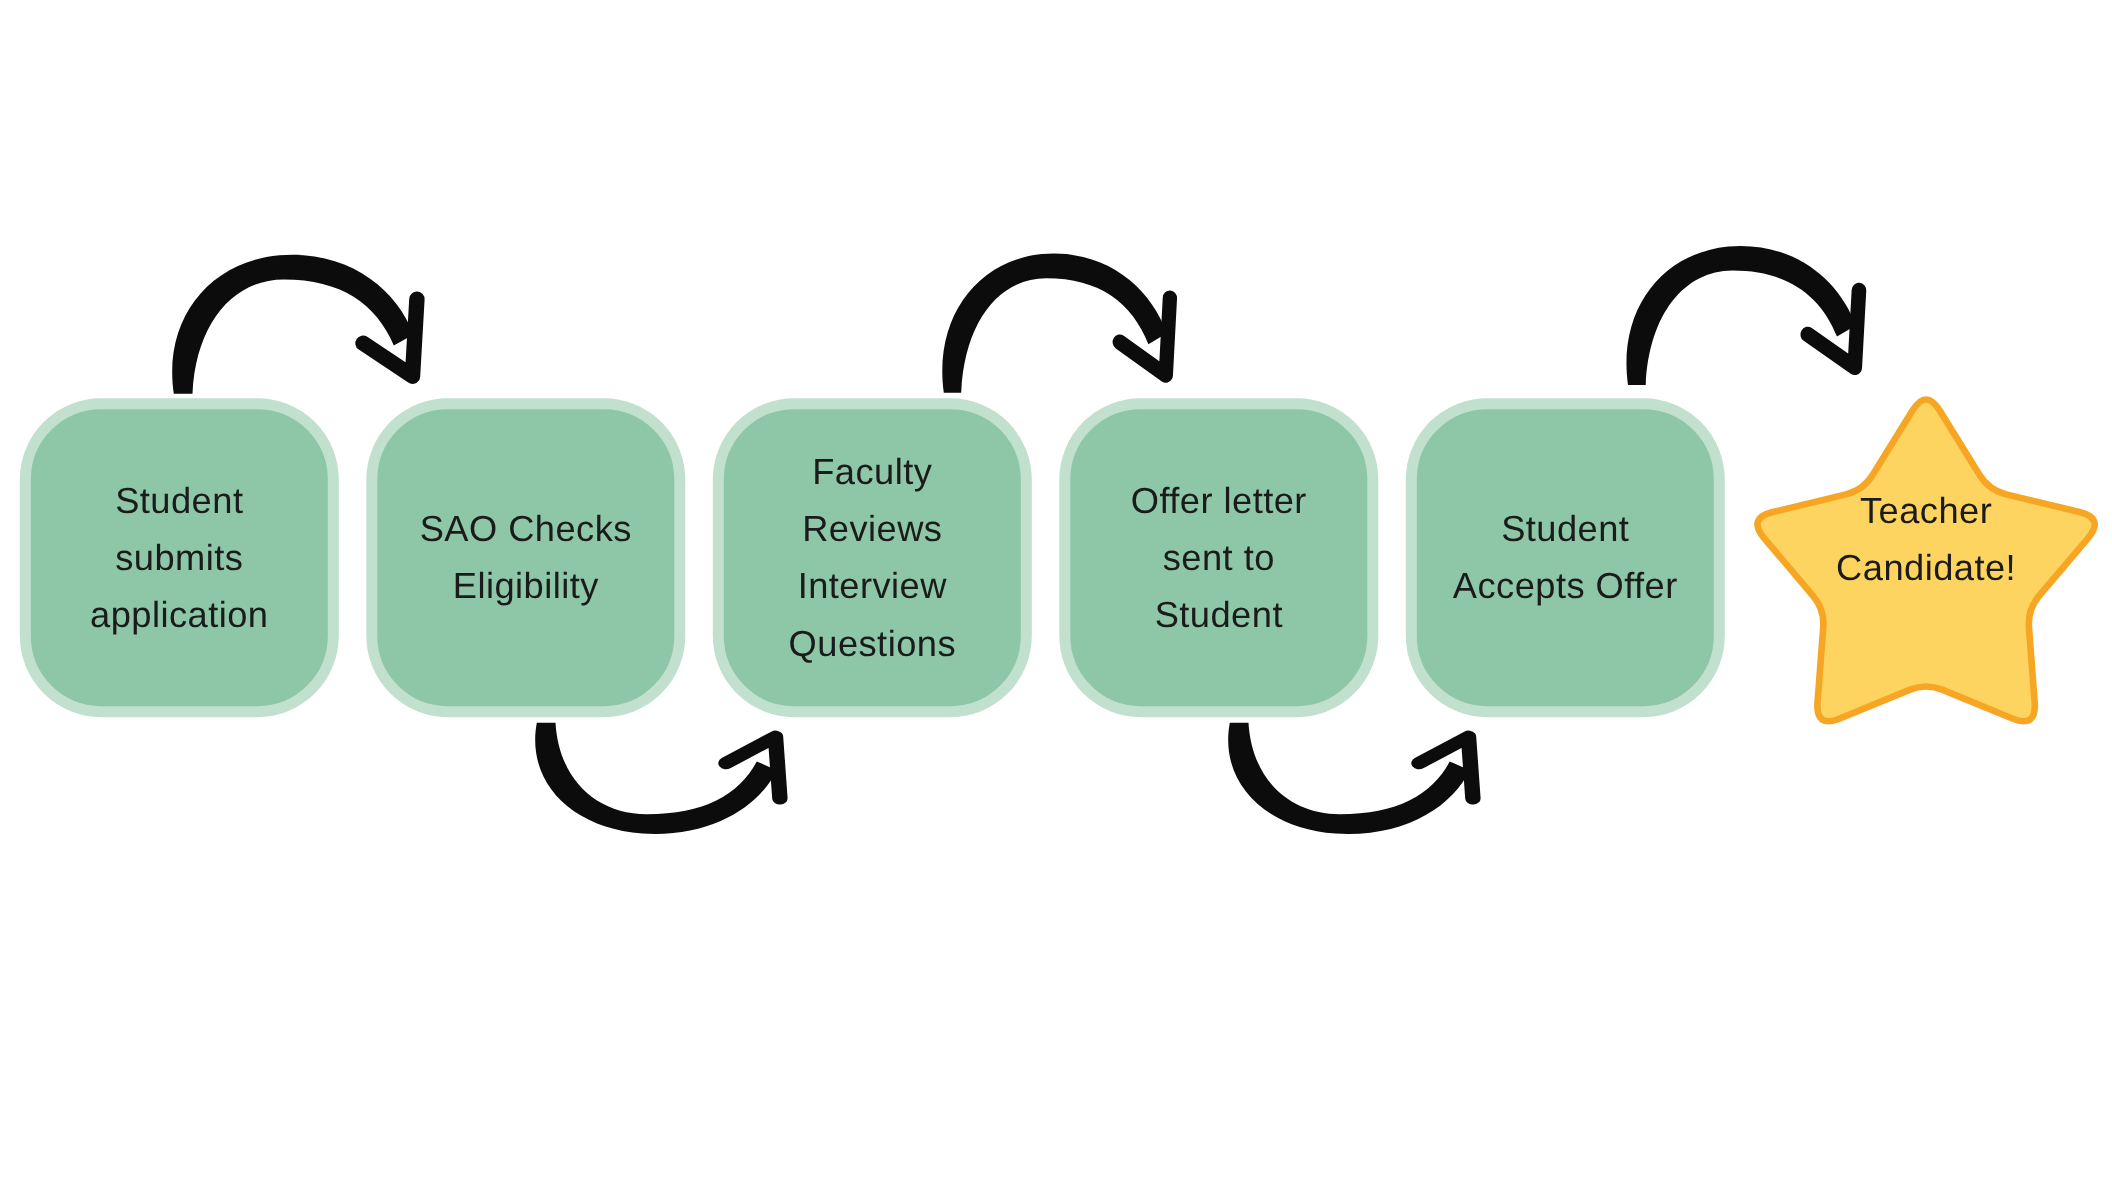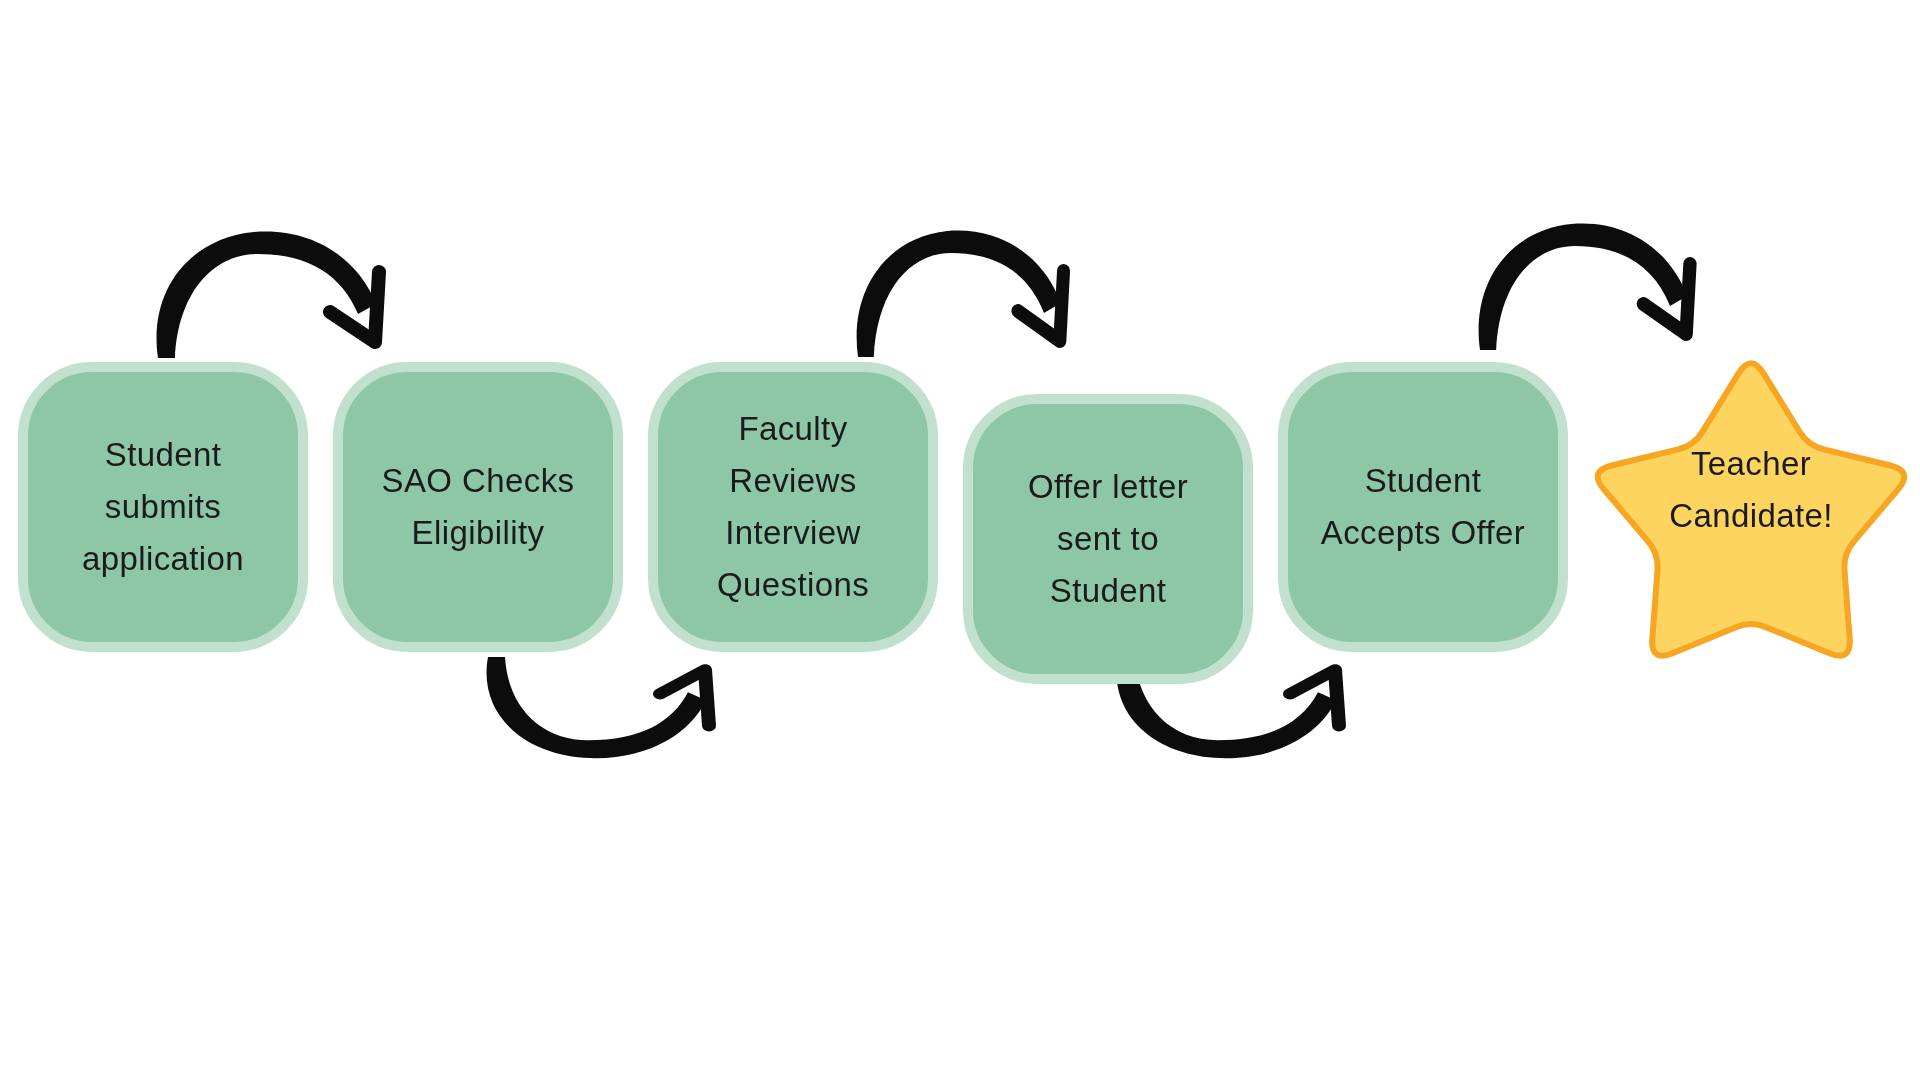--- a/index.html
+++ b/index.html
@@ -34,21 +34,21 @@
     border: 10px solid #c1e0cd;
     border-radius: 74px;
     display: flex;
     align-items: center;
     justify-content: center;
     text-align: center;
   }
   .box1 { left: 18px; }
   .box2 { left: 333px; }
   .box3 { left: 648px; }
-  .box4 { left: 963px; margin-top: 32px; }
+  .box4 { left: 963px; }
   .box5 { left: 1278px; }
   .step-label {
     white-space: pre-line;
     font-size: 33px;
     line-height: 52px;
     letter-spacing: 0.4px;
     color: #1b1b1b;
   }
   .star-label-wrap {
     position: absolute;

